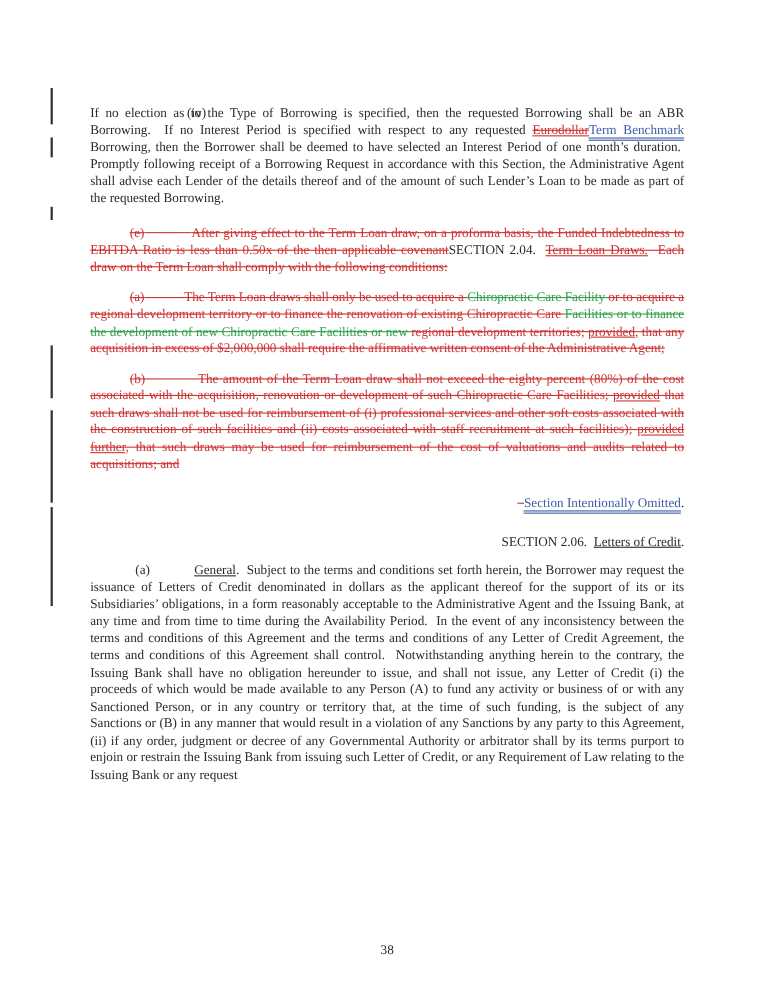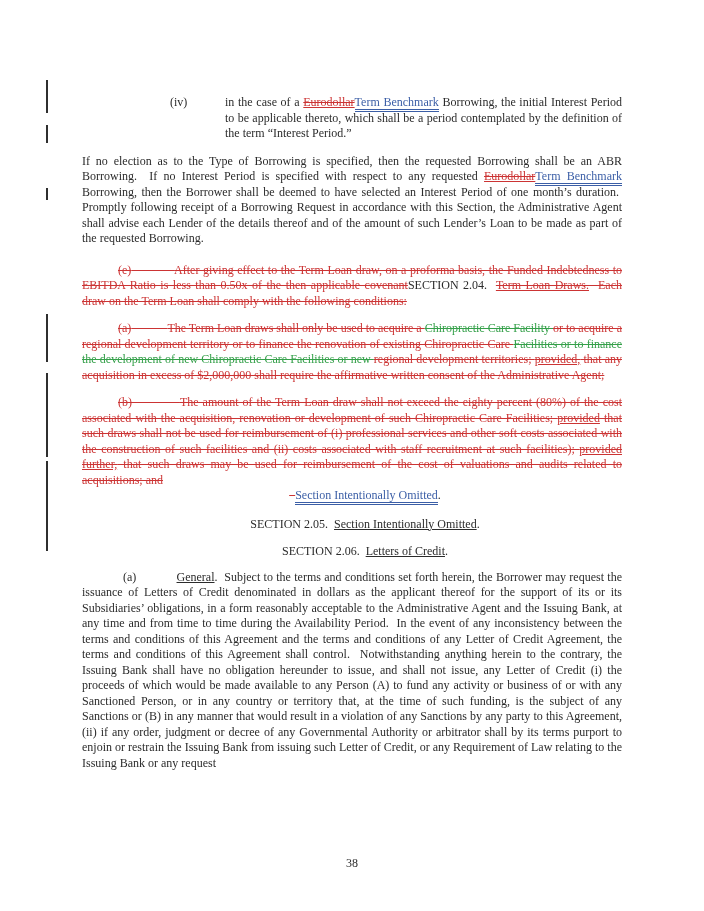--- a/index.html
+++ b/index.html
@@ -12,21 +12,21 @@
     color:var(--text-black,#2b2b2b);
     overflow:hidden;
   }
   .content{position:absolute;left:82px;top:83px;width:540px;}
   .bar{position:absolute;left:46px;width:2px;background:#2f2f2f;}
   .para{margin:0;text-align:justify;}
   .mt10{margin-top:10px;} .mt12{margin-top:12px;} .mt13{margin-top:13px;} .mt34{margin-top:16px;} .mt0{margin-top:0;}
   .indent26{text-indent:26px;} .indent36{text-indent:36px;} .indent41{text-indent:41px;}
   .item{position:relative;padding-left:143px;text-align:justify;}
   .item .lbl{position:absolute;left:88px;top:0;}
-  .left{text-align:center;}
+  .left{text-align:right;margin-top:20px;}
   .pageno{position:absolute;left:0;top:856px;width:704px;text-align:center;
     font-family:"Liberation Serif","DejaVu Serif",serif;font-size:12px;color:#2b2b2b;}
   
   .r-n{}
   .r-del{color:var(--deleted-red,#cc3434);text-decoration:line-through;}
   .r-delu{color:var(--deleted-red,#cc3434);text-decoration:underline line-through;}
   .r-gdel{color:var(--moved-green,#35a04a);text-decoration:line-through;margin-top:35px;}
   .r-ins{color:var(--inserted-blue,#3b5ea6);border-bottom:3px double var(--inserted-blue,#3b5ea6);}
   .r-u{text-decoration:underline;}
 </style>
@@ -40,34 +40,32 @@
   <div class="bar" style="top:188px;height:12px"></div>
   <div class="bar" style="top:314px;height:48px"></div>
   <div class="bar" style="top:373px;height:84px"></div>
   <div class="bar" style="top:461px;height:90px"></div>
 
   <div class="content">
 
 
     <div class="item mt12">
       <span class="lbl">(iv)</span>
-      <span><span class="r-n">in the case of a </span><span class="r-delu">Eurodollar</span><span class="r-ins">Term Benchmark</span><span class="r-n"> Borrowing, the initial Interest Period to be applicable thereto, which shall be a period contemplated by the definition of the term “Interest Period.”</span></span>
     </div>
 
     <p class="para mt12"><span class="r-n">If no election as to the Type of Borrowing is specified, then the requested Borrowing shall be an ABR Borrowing.&nbsp; If no Interest Period is specified with respect to any requested </span><span class="r-delu">Eurodollar</span><span class="r-ins">Term Benchmark</span><span class="r-n"> Borrowing, then the Borrower shall be deemed to have selected an Interest Period of one month’s duration.&nbsp; Promptly following receipt of a Borrowing Request in accordance with this Section, the Administrative Agent shall advise each Lender of the details thereof and of the amount of such Lender’s Loan to be made as part of the requested Borrowing.</span></p>
 
     <p class="para mt34 indent36"><span class="r-del">(e)</span><span class="r-del">&nbsp;&nbsp;&nbsp;&nbsp;&nbsp;&nbsp;&nbsp;&nbsp;&nbsp;&nbsp;&nbsp;&nbsp;</span><span class="r-del">After giving effect to the Term Loan draw, on a proforma basis, the Funded Indebtedness to EBITDA Ratio is less than 0.50x of the then applicable covenant</span><span class="r-n">SECTION 2.04.&nbsp; </span><span class="r-delu">Term Loan Draws.</span><span class="r-del">&nbsp; Each draw on the Term Loan shall comply with the following conditions:</span></p>
 
     <p class="para mt12 indent36"><span class="r-del">(a)</span><span class="r-del">&nbsp;&nbsp;&nbsp;&nbsp;&nbsp;&nbsp;&nbsp;&nbsp;&nbsp;&nbsp;&nbsp;&nbsp;</span><span class="r-del">The Term Loan draws shall only be used to acquire a </span><span class="r-gdel">Chiropractic Care Facility </span><span class="r-del">or to acquire a regional development territory or to finance the renovation of existing Chiropractic Care </span><span class="r-gdel">Facilities or to finance the development of new Chiropractic Care Facilities or new </span><span class="r-del">regional development territories; </span><span class="r-delu">provided,</span><span class="r-del"> that any acquisition in excess of $2,000,000 shall require the affirmative written consent of the Administrative Agent;</span></p>
 
     <p class="para mt12 indent36"><span class="r-del">(b)</span><span class="r-del">&nbsp;&nbsp;&nbsp;&nbsp;&nbsp;&nbsp;&nbsp;&nbsp;&nbsp;&nbsp;&nbsp;&nbsp;</span><span class="r-del">The amount of the Term Loan draw shall not exceed the eighty percent (80%) of the cost associated with the acquisition, renovation or development of such Chiropractic Care Facilities; </span><span class="r-delu">provided</span><span class="r-del"> that such draws shall not be used for reimbursement of (i) professional services and other soft costs associated with the construction of such facilities and (ii) costs associated with staff recruitment at such facilities); </span><span class="r-delu">provided further,</span><span class="r-del"> that such draws may be used for reimbursement of the cost of valuations and audits related to acquisitions; and</span></p>
 
     <p class="para mt0 indent26 left"><span class="r-del">&nbsp;&nbsp;</span><span class="r-ins">Section Intentionally Omitted</span><span class="r-n">.</span></p>
 
-    <p class="para mt13 indent26 left"><span class="r-n">SECTION 2.05.&nbsp; </span><span class="r-u">Section Intentionally Omitted</span><span class="r-n">.</span></p>
 
     <p class="para mt12 indent26 left"><span class="r-n">SECTION 2.06.&nbsp; </span><span class="r-u">Letters of Credit</span><span class="r-n">.</span></p>
 
     <p class="para mt10 indent41"><span class="r-n">(a)</span><span class="r-n">&nbsp;&nbsp;&nbsp;&nbsp;&nbsp;&nbsp;&nbsp;&nbsp;&nbsp;&nbsp;&nbsp;&nbsp;</span><span class="r-u">General</span><span class="r-n">.&nbsp; Subject to the terms and conditions set forth herein, the Borrower may request the issuance of Letters of Credit denominated in dollars as the applicant thereof for the support of its or its Subsidiaries’ obligations, in a form reasonably acceptable to the Administrative Agent and the Issuing Bank, at any time and from time to time during the Availability Period.&nbsp; In the event of any inconsistency between the terms and conditions of this Agreement and the terms and conditions of any Letter of Credit Agreement, the terms and conditions of this Agreement shall control.&nbsp; Notwithstanding anything herein to the contrary, the Issuing Bank shall have no obligation hereunder to issue, and shall not issue, any Letter of Credit (i) the proceeds of which would be made available to any Person (A) to fund any activity or business of or with any Sanctioned Person, or in any country or territory that, at the time of such funding, is the subject of any Sanctions or (B) in any manner that would result in a violation of any Sanctions by any party to this Agreement, (ii) if any order, judgment or decree of any Governmental Authority or arbitrator shall by its terms purport to enjoin or restrain the Issuing Bank from issuing such Letter of Credit, or any Requirement of Law relating to the Issuing Bank or any request</span></p>
 
   </div>
 
   <div class="pageno">38</div>
 </div>
 

